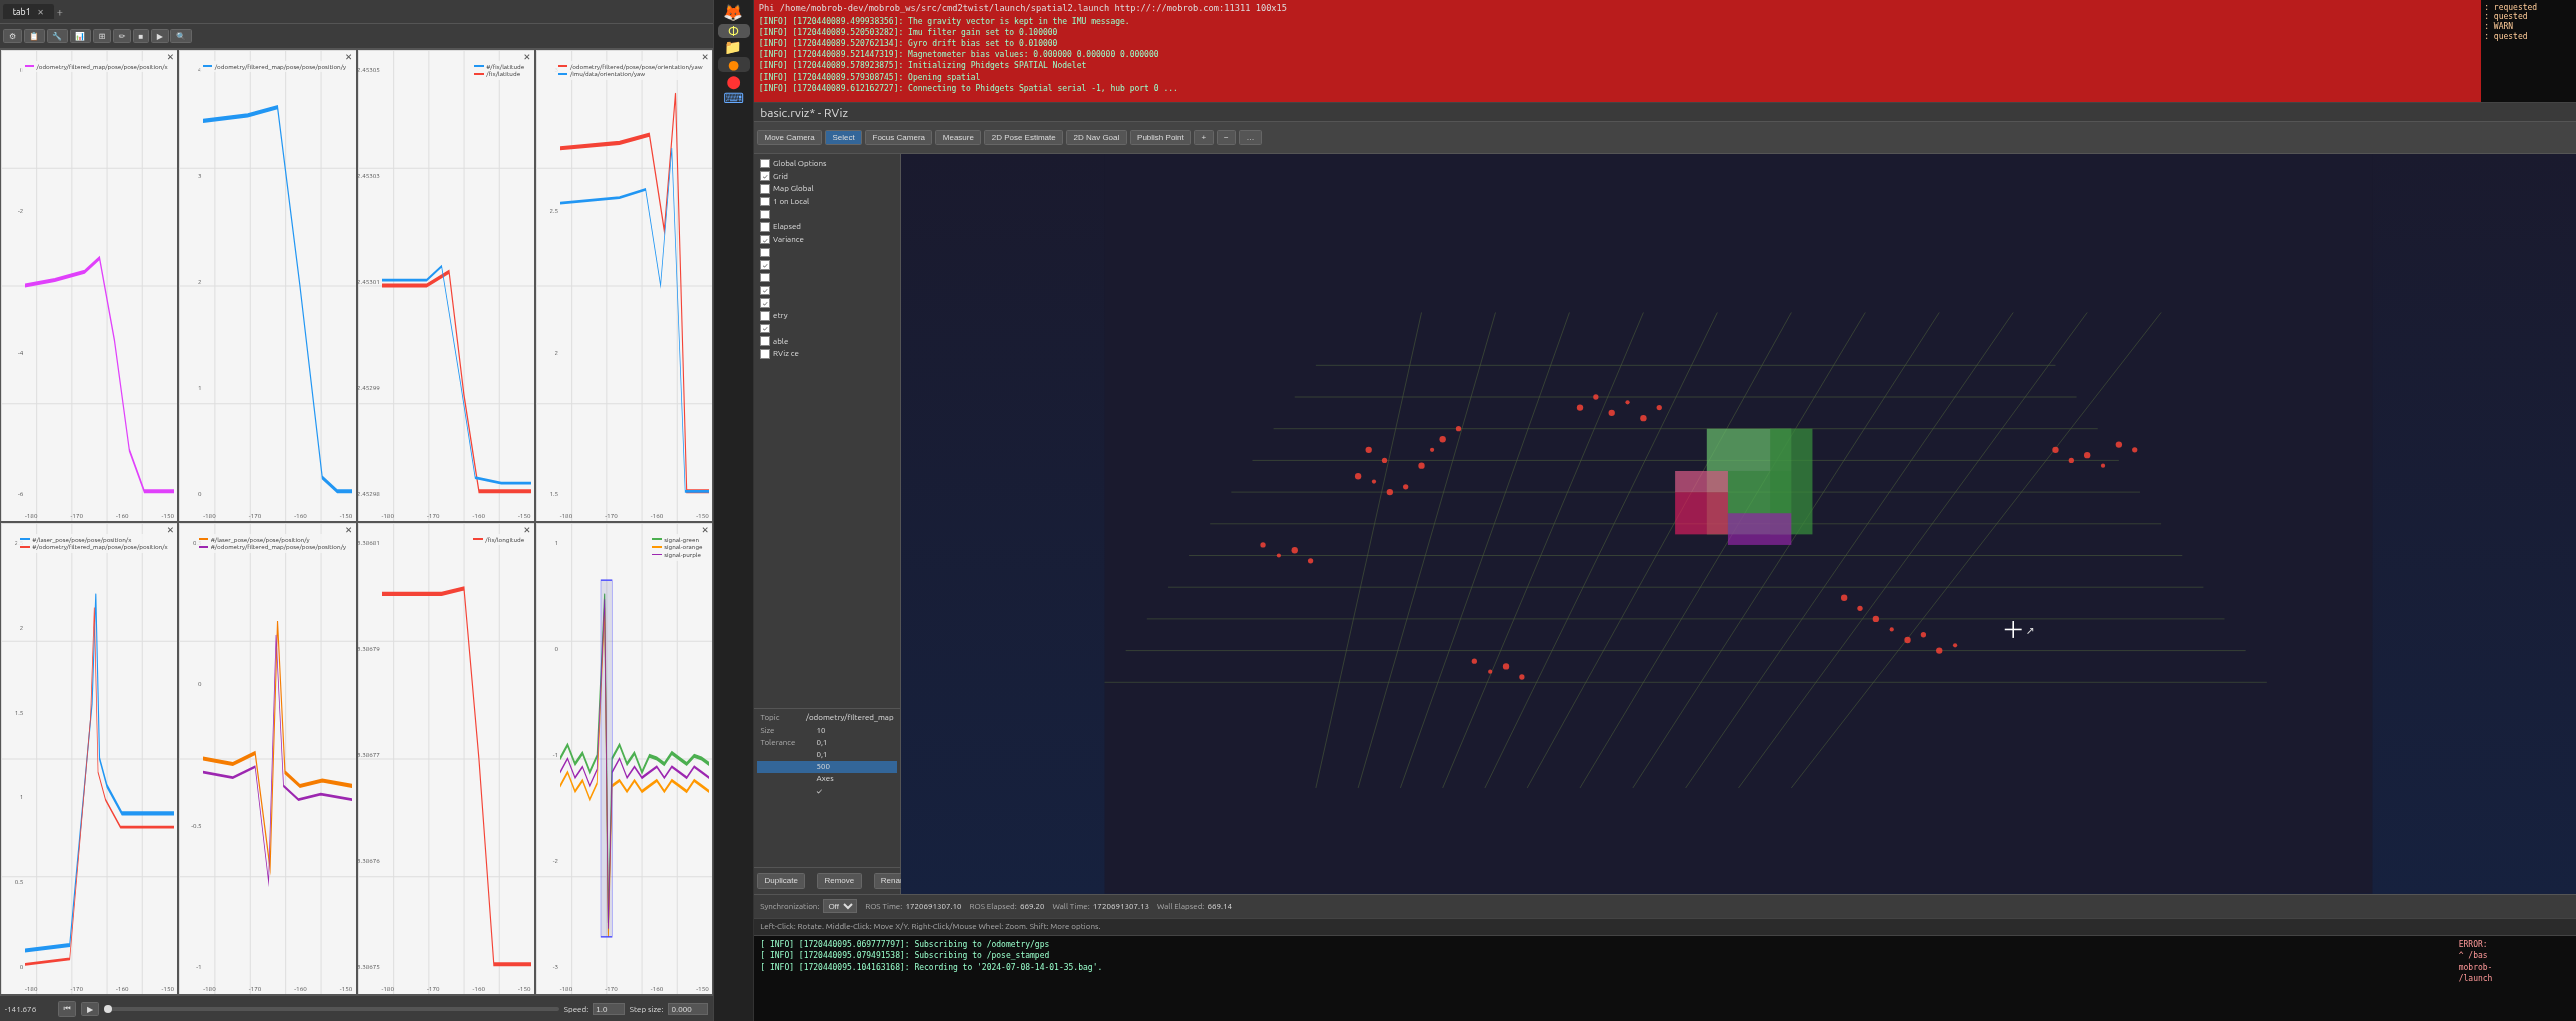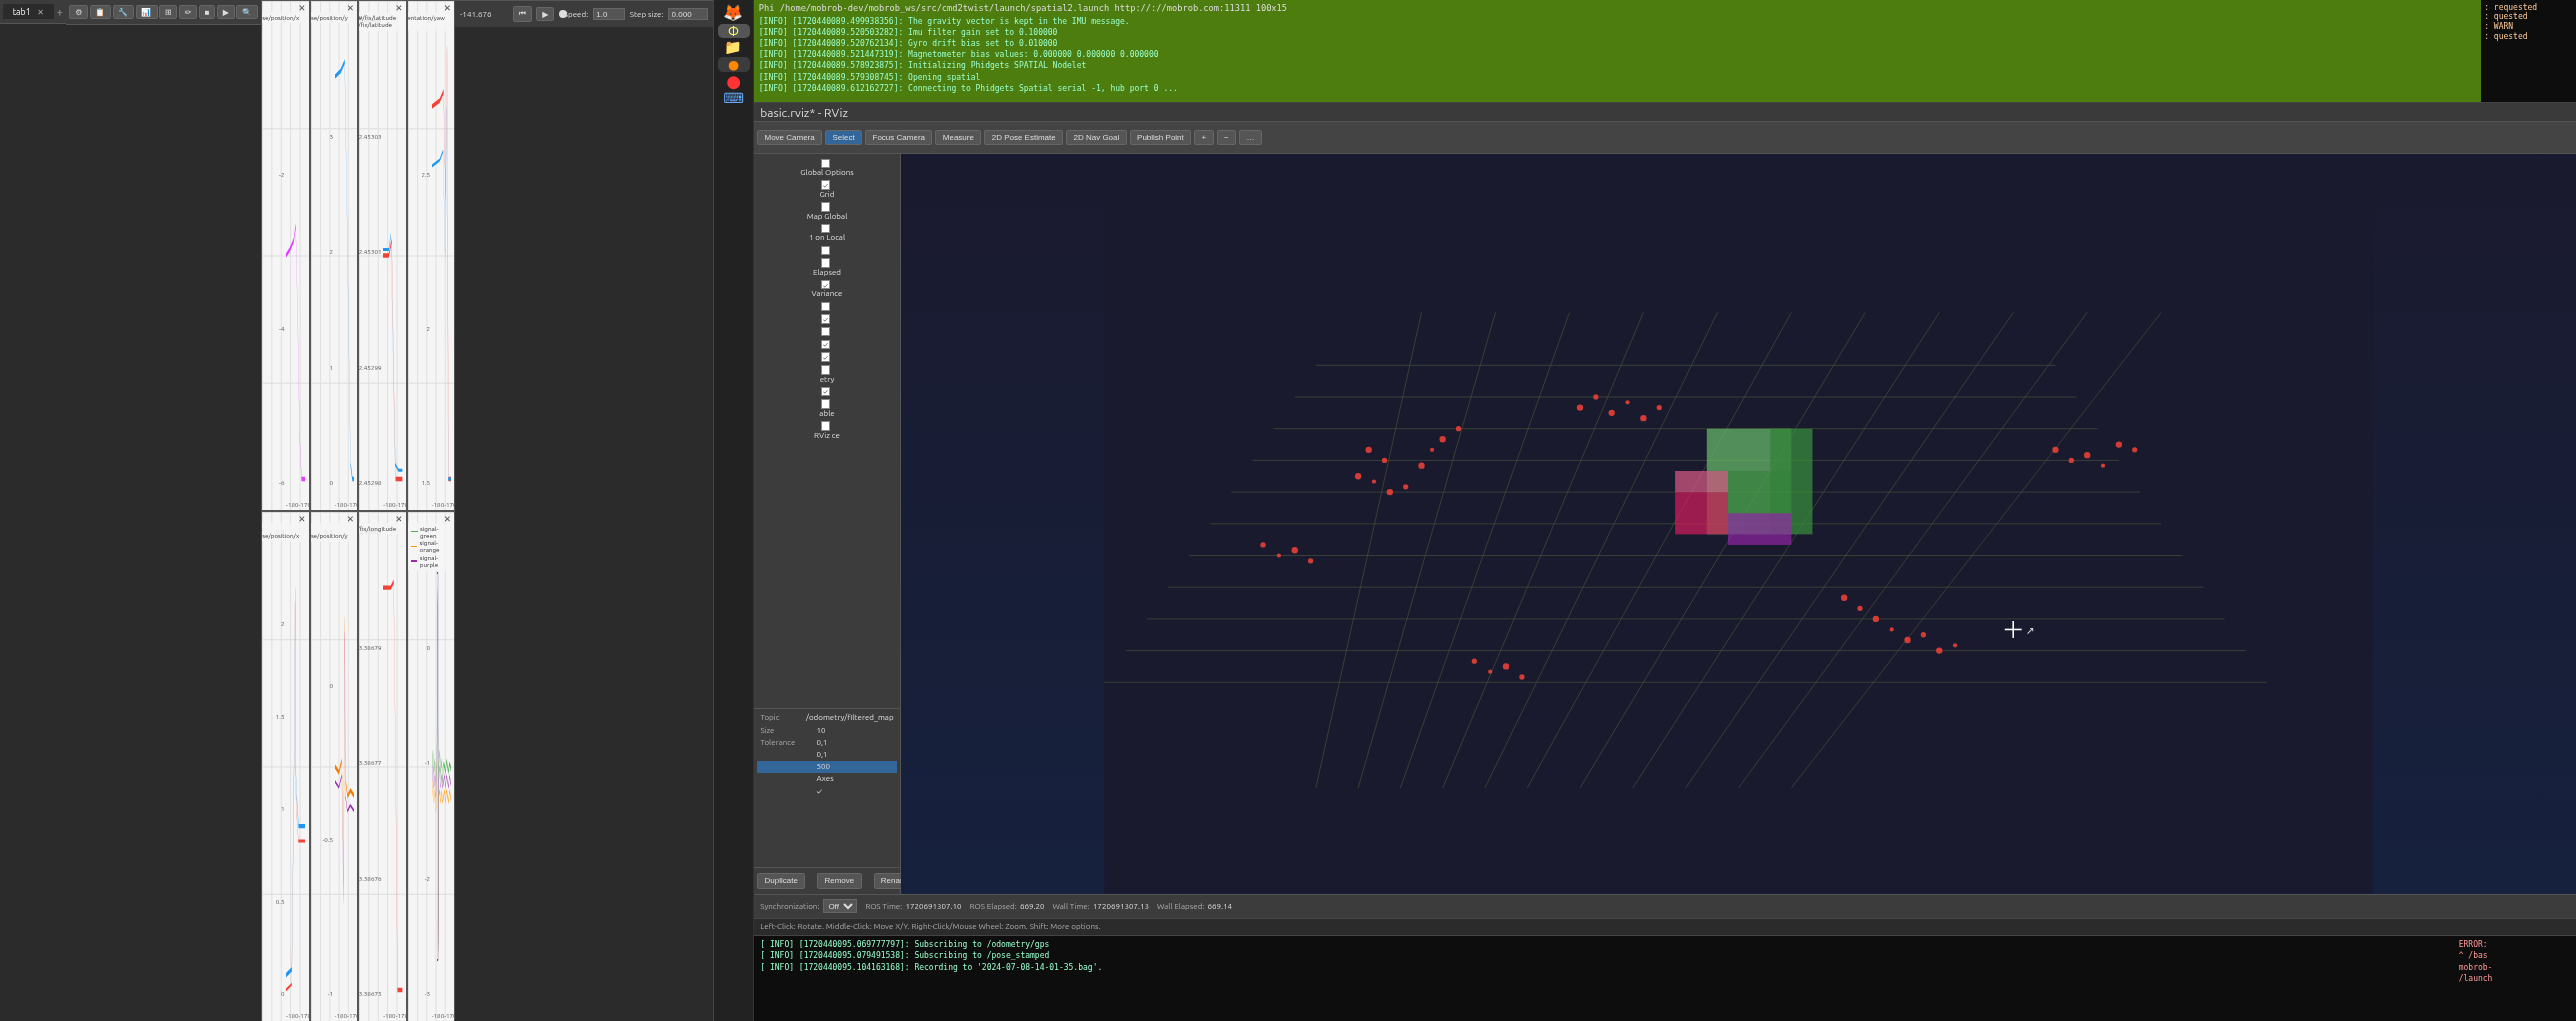--- a/index.html
+++ b/index.html
@@ -14,21 +14,21 @@
       display: flex;
       flex-direction: row;
     }
 
     
     .left-panel {
       width: 714px;
       height: 1022px;
       background: #2b2b2b;
       display: flex;
-      flex-direction: row;
+      flex-direction: column;
       border-right: 1.6px solid #444;
     }
 
     .tab-bar {
       height: 24px;
       background: #3c3c3c;
       display: flex;
       align-items: center;
       padding: 0 3.2px;
       border-bottom: 0.8px solid #555;
@@ -178,21 +178,21 @@
     .right-panel {
       flex: 1;
       display: flex;
       flex-direction: column;
       background: #1a1a1a;
     }
 
     
     .terminal-area {
       height: 103px;
-      background: #4d7c0f;
+      background: #b91c1c;
       display: flex;
       flex-direction: row;
       border-bottom: 1.6px solid #444;
     }
 
     .terminal-content {
       flex: 1;
       padding: 3.2px 4.8px;
       font-family: monospace;
       font-size: 8.7px;
@@ -250,21 +250,20 @@
       padding: 3.2px;
     }
 
     .display-row {
       display: flex;
       align-items: center;
       padding: 1.6px 3.2px;
       font-size: 8px;
       color: #ccc;
       cursor: pointer;
-      flex-direction: column;
     }
 
     .display-checkbox {
       width: 9.5px;
       height: 9.5px;
       background: #fff;
       border: 0.8px solid #888;
       margin-right: 3.2px;
       display: flex;
       align-items: center;

